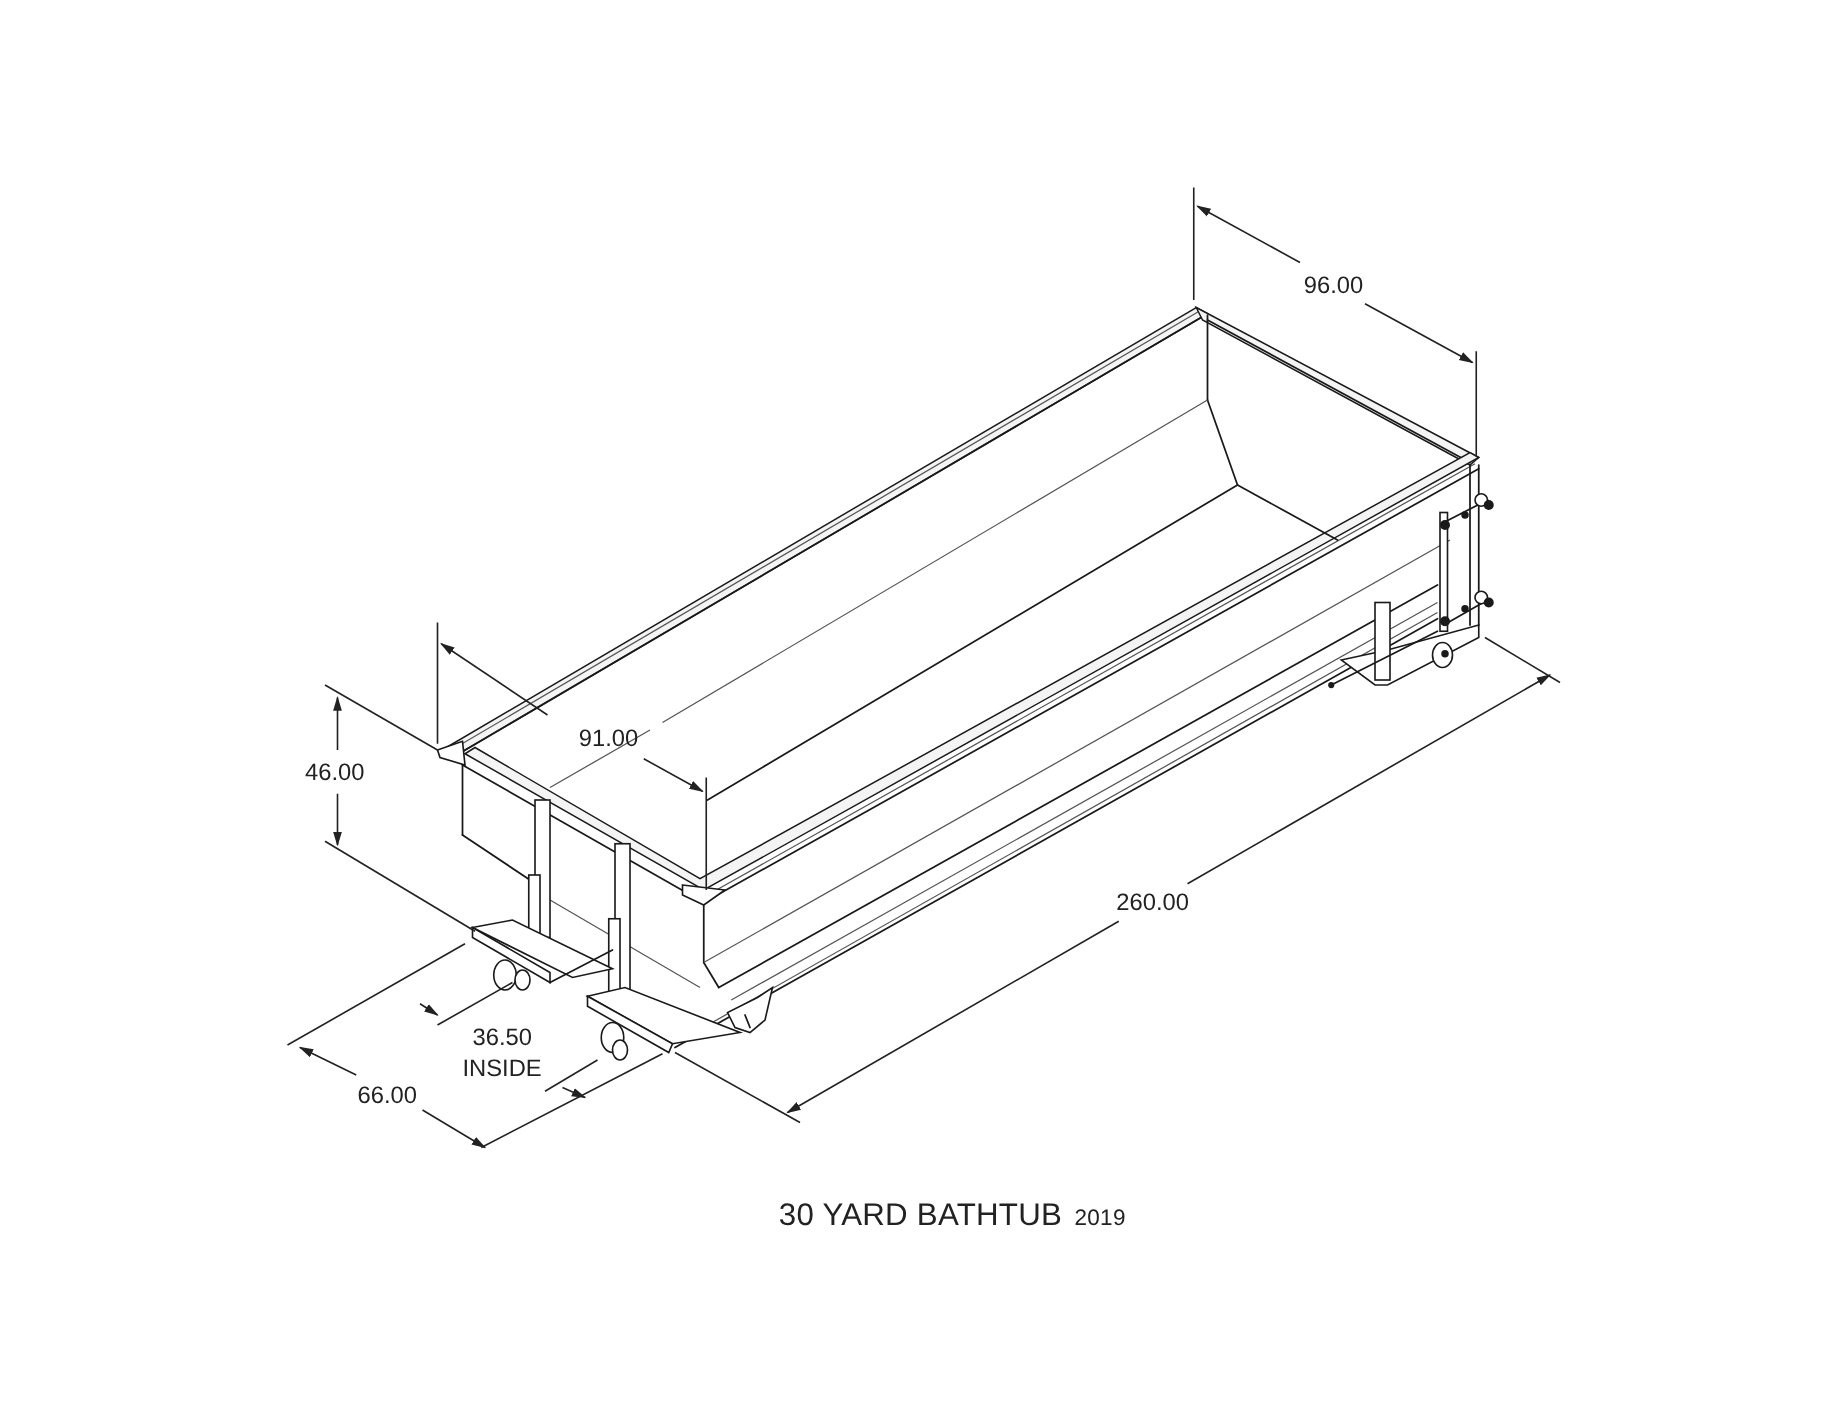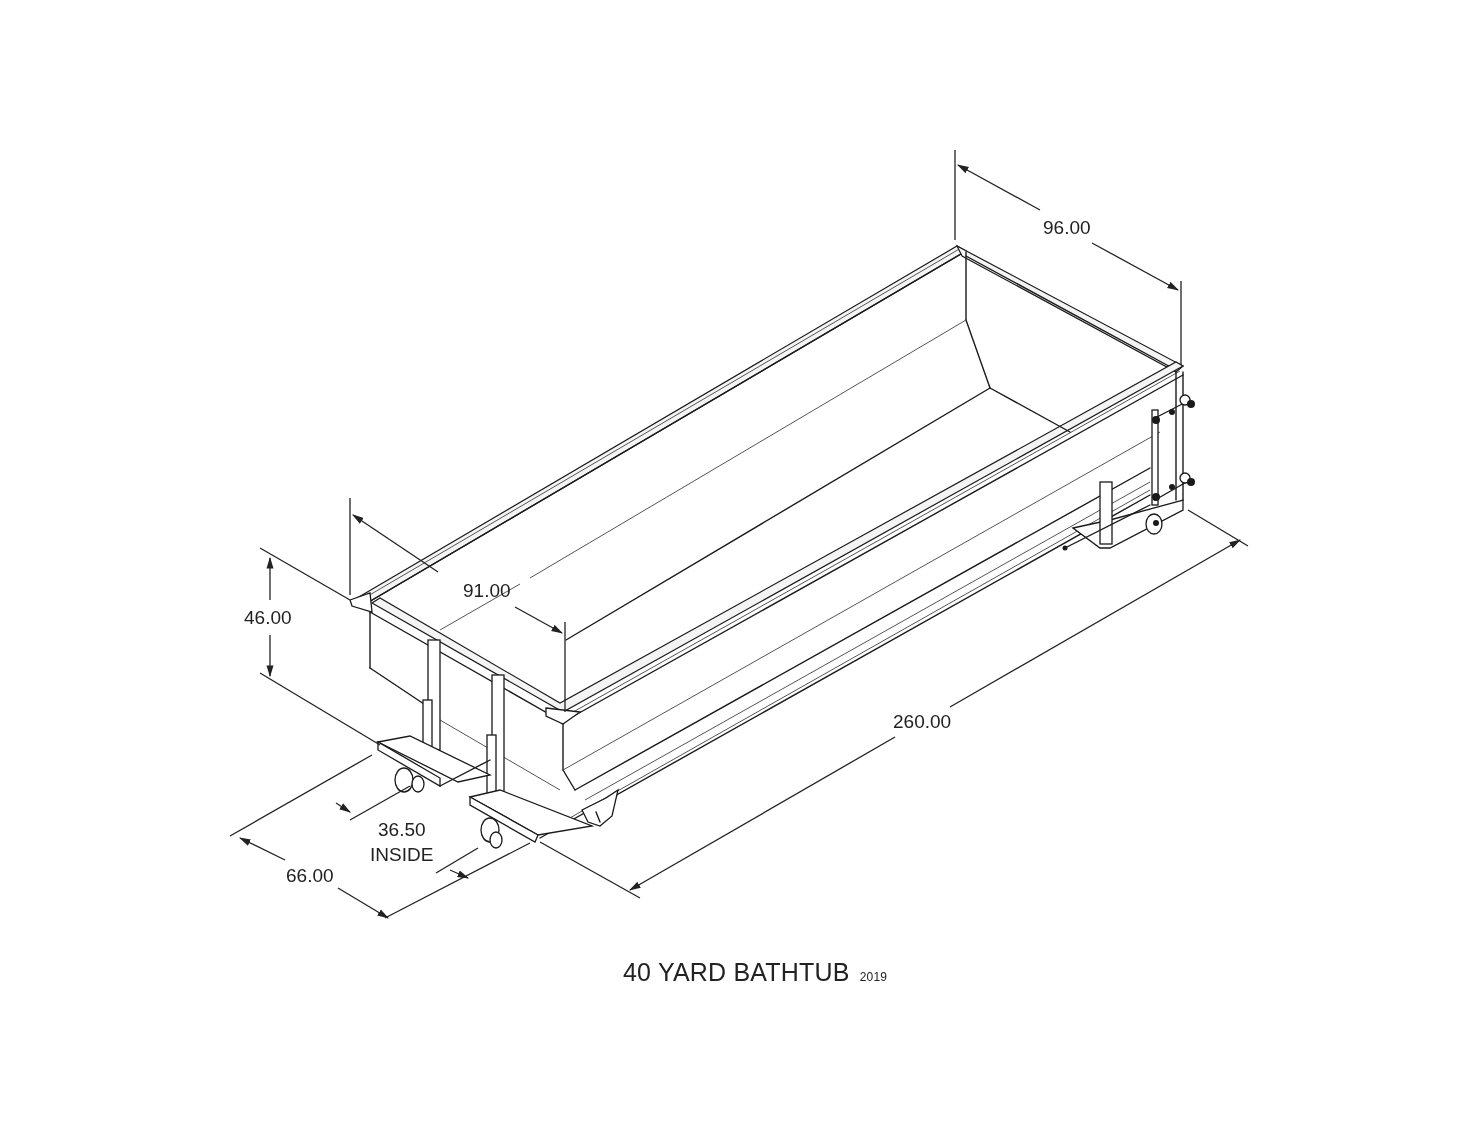--- a/index.html
+++ b/index.html
@@ -5,21 +5,21 @@
   html, body { margin:0; padding:0; background:#ffffff; }
   body { width:1471px; height:1138px; position:relative; overflow:hidden; font-family:"Liberation Sans", sans-serif; }
   #drawing { position:absolute; left:0; top:0; width:1471px; height:1138px; }
   .ln { stroke:#1a1a1a; stroke-width:1.4; fill:none; stroke-linecap:round; stroke-linejoin:round; }
   .lt { stroke:#555; stroke-width:1; fill:none; }
   .dim { stroke:#222; stroke-width:1.3; fill:none; }
   .rail { stroke:#1a1a1a; stroke-width:1.2; fill:#f4f4f4; }
   .fill-w { fill:#fff; stroke:#1a1a1a; stroke-width:1.3; }
   .dimtxt { font-family:"Liberation Sans", sans-serif; font-size:19px; fill:#222; }
   .title { position:absolute; left:623px; top:958px; font-size:25px; color:#222; letter-spacing:0.2px; white-space:nowrap; }
-  .title .year { font-size:12px; margin-left:10px; }
+  .title .year { font-size:18px; margin-left:10px; }
 </style>
 </head>
 <body>
 
 <svg id="drawing" viewBox="0 0 1471 1138" xmlns="http://www.w3.org/2000/svg">
   <defs>
     <marker id="arr" viewBox="0 0 10 10" refX="9" refY="5" markerWidth="9" markerHeight="9" orient="auto-start-reverse">
       <path d="M0,2 L10,5 L0,8 z" fill="#222"></path>
     </marker>
   </defs>
@@ -153,14 +153,14 @@
   <text class="dimtxt" x="1043" y="234">96.00</text>
   <text class="dimtxt" x="463" y="597">91.00</text>
   <text class="dimtxt" x="244" y="624">46.00</text>
   <text class="dimtxt" x="893" y="728">260.00</text>
   <text class="dimtxt" x="286" y="882">66.00</text>
   <text class="dimtxt" x="378" y="836">36.50</text>
   <text class="dimtxt" x="370" y="861">INSIDE</text>
 </svg>
 
 <div class="title">
-  <span>40 YARD BATHTUB</span><span class="year">2019</span>
+  <span>30 YARD BATHTUB</span><span class="year">2019</span>
 </div>
 
 </body></html>

